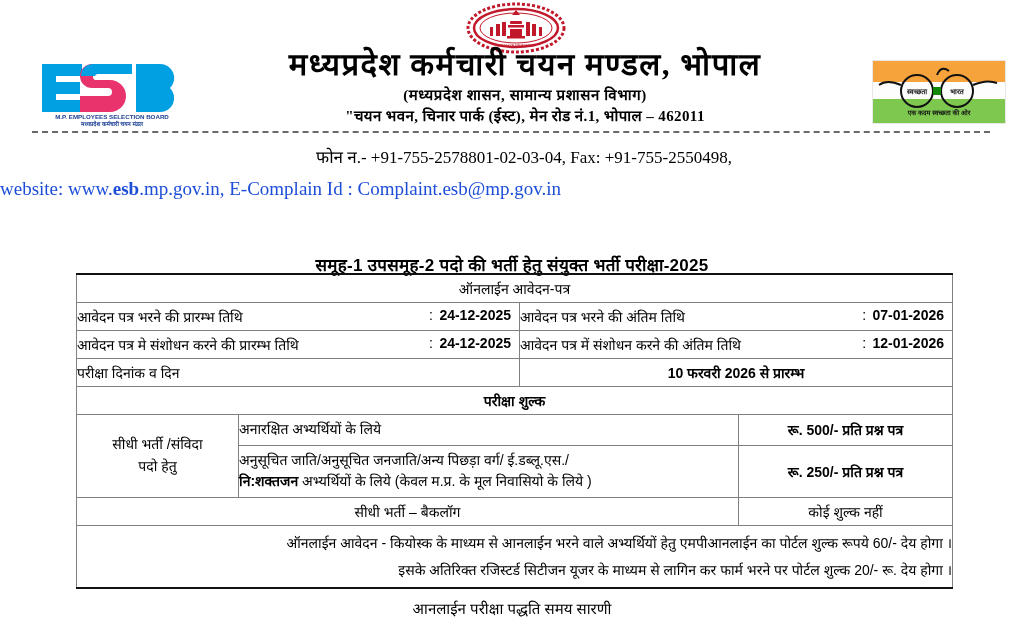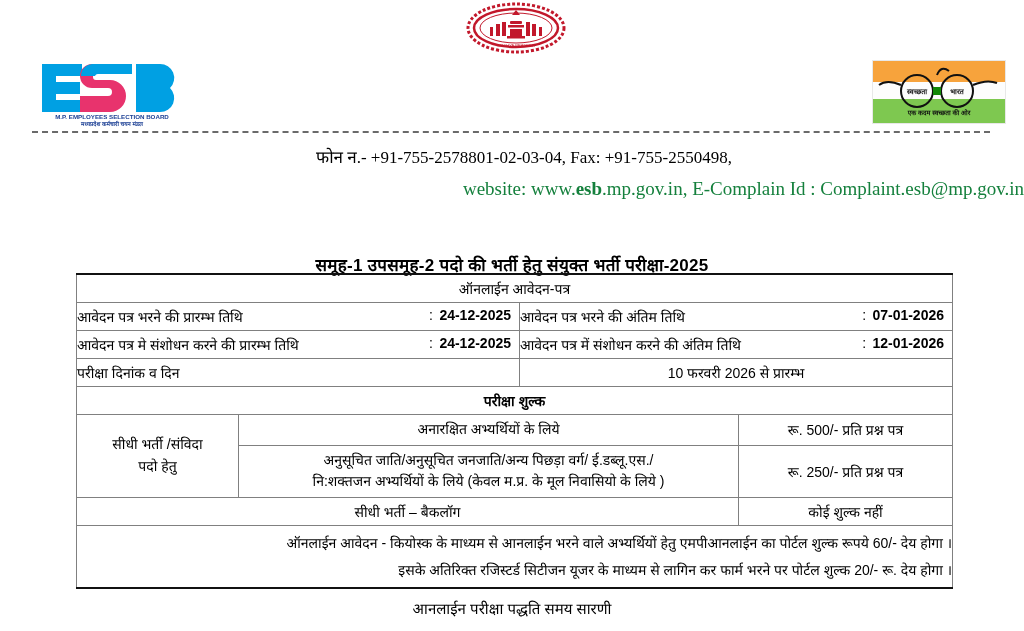--- a/index.html
+++ b/index.html
@@ -90,23 +90,23 @@
     text-align: center;
     font-size: 17px;
     font-weight: 400;
     padding-left: 12px;
   }
   .web-line {
     position: absolute;
     left: 0;
     top: 178px;
     width: 1024px;
-    text-align: right;
+    text-align: left;
     font-size: 19px;
-    color: #15803d;
+    color: #1d4ed8;
   }
   .web-line .bold-esb { font-weight: 700; }
 
   
   .doc-title {
     position: absolute;
     left: 0;
     top: 253px;
     width: 1024px;
     text-align: center;
@@ -128,21 +128,21 @@
   }
   .sched-table td {
     border: 1px solid #808080;
     padding: 4px 0;
     font-size: 14px;
     vertical-align: middle;
   }
   .sched-table .outer-top { border-top: 2px solid #111; }
   .sched-table .outer-bottom { border-bottom: 2px solid #111; }
   .ctr { text-align: center; }
-  .b { font-weight: 400; }
+  .b { font-weight: 700; }
   .row-h { height: 26px; }
 
   .label-cell {
     position: relative;
     white-space: nowrap;
   }
   .lbl { display: inline-block; }
   .colon {
     position: absolute;
     right: 86px;
@@ -156,21 +156,21 @@
   .fee-head {
     font-weight: 700;
     text-align: center;
     font-size: 15px;
   }
   .fee-left {
     text-align: center;
     font-size: 15px;
     line-height: 1.55;
   }
-  .fee-desc { text-align: center; line-height: 1.55; }
+  .fee-desc { line-height: 1.55; }
   .fee-amt { text-align: center; white-space: nowrap; }
   .note-cell {
     text-align: right;
     font-size: 14px;
     line-height: 1.9;
     padding: 3px 6px;
   }
   .bottom-note {
     position: absolute;
     left: 0;
@@ -217,20 +217,25 @@
         <path d="M96 8 h-40 a12 12 0 0 0 0 24 h16 a4 4 0 0 1 0 8 h-28 v16 h30 a16 16 0 0 0 0 -32 h-14 a3 3 0 0 1 0 -6 h36 z" fill="#e8336d"></path>
         <path d="M96 8 h-40 a12 12 0 0 0 -11 12 h14 a3 3 0 0 1 3 -2 h34 z" fill="#00a0e3"></path>
 
         <path d="M100 8 h24 a14 14 0 0 1 10 24 a14 14 0 0 1 -10 24 h-24 z M114 19 h8 a4 4 0 0 1 0 8 h-8 z M114 37 h8 a4 4 0 0 1 0 8 h-8 z" fill="#00a0e3"></path>
       </g>
       <text x="76" y="63" text-anchor="middle" font-size="6.2" font-weight="bold" fill="#1b3f94" font-family="Liberation Sans, sans-serif">M.P. EMPLOYEES SELECTION BOARD</text>
       <text x="76" y="70" text-anchor="middle" font-size="5.8" font-weight="bold" fill="#1b3f94" font-family="Liberation Sans, sans-serif">मध्यप्रदेश कर्मचारी चयन मंडल</text>
     </svg>
   </div>
 
+  <div class="org-block">
+    <div class="org-title">मध्यप्रदेश कर्मचारी चयन मण्डल, भोपाल</div>
+    <div class="org-sub1">(मध्यप्रदेश शासन, सामान्य प्रशासन विभाग)</div>
+    <div class="org-sub2">"चयन भवन, चिनार पार्क (ईस्ट), मेन रोड नं.1, भोपाल – 462011</div>
+  </div>
 
   <div class="swachh-logo">
     <svg viewBox="0 0 132 62" width="132" height="62">
       <g fill="none" stroke="#111" stroke-width="2">
         <circle cx="44" cy="30" r="16"></circle>
         <circle cx="84" cy="30" r="16"></circle>
         <path d="M60 30 h8"></path>
         <path d="M28 24 q-14 -6 -22 0"></path>
         <path d="M100 24 q14 -6 24 -2"></path>
         <path d="M64 14 q4 -10 12 -4"></path>

